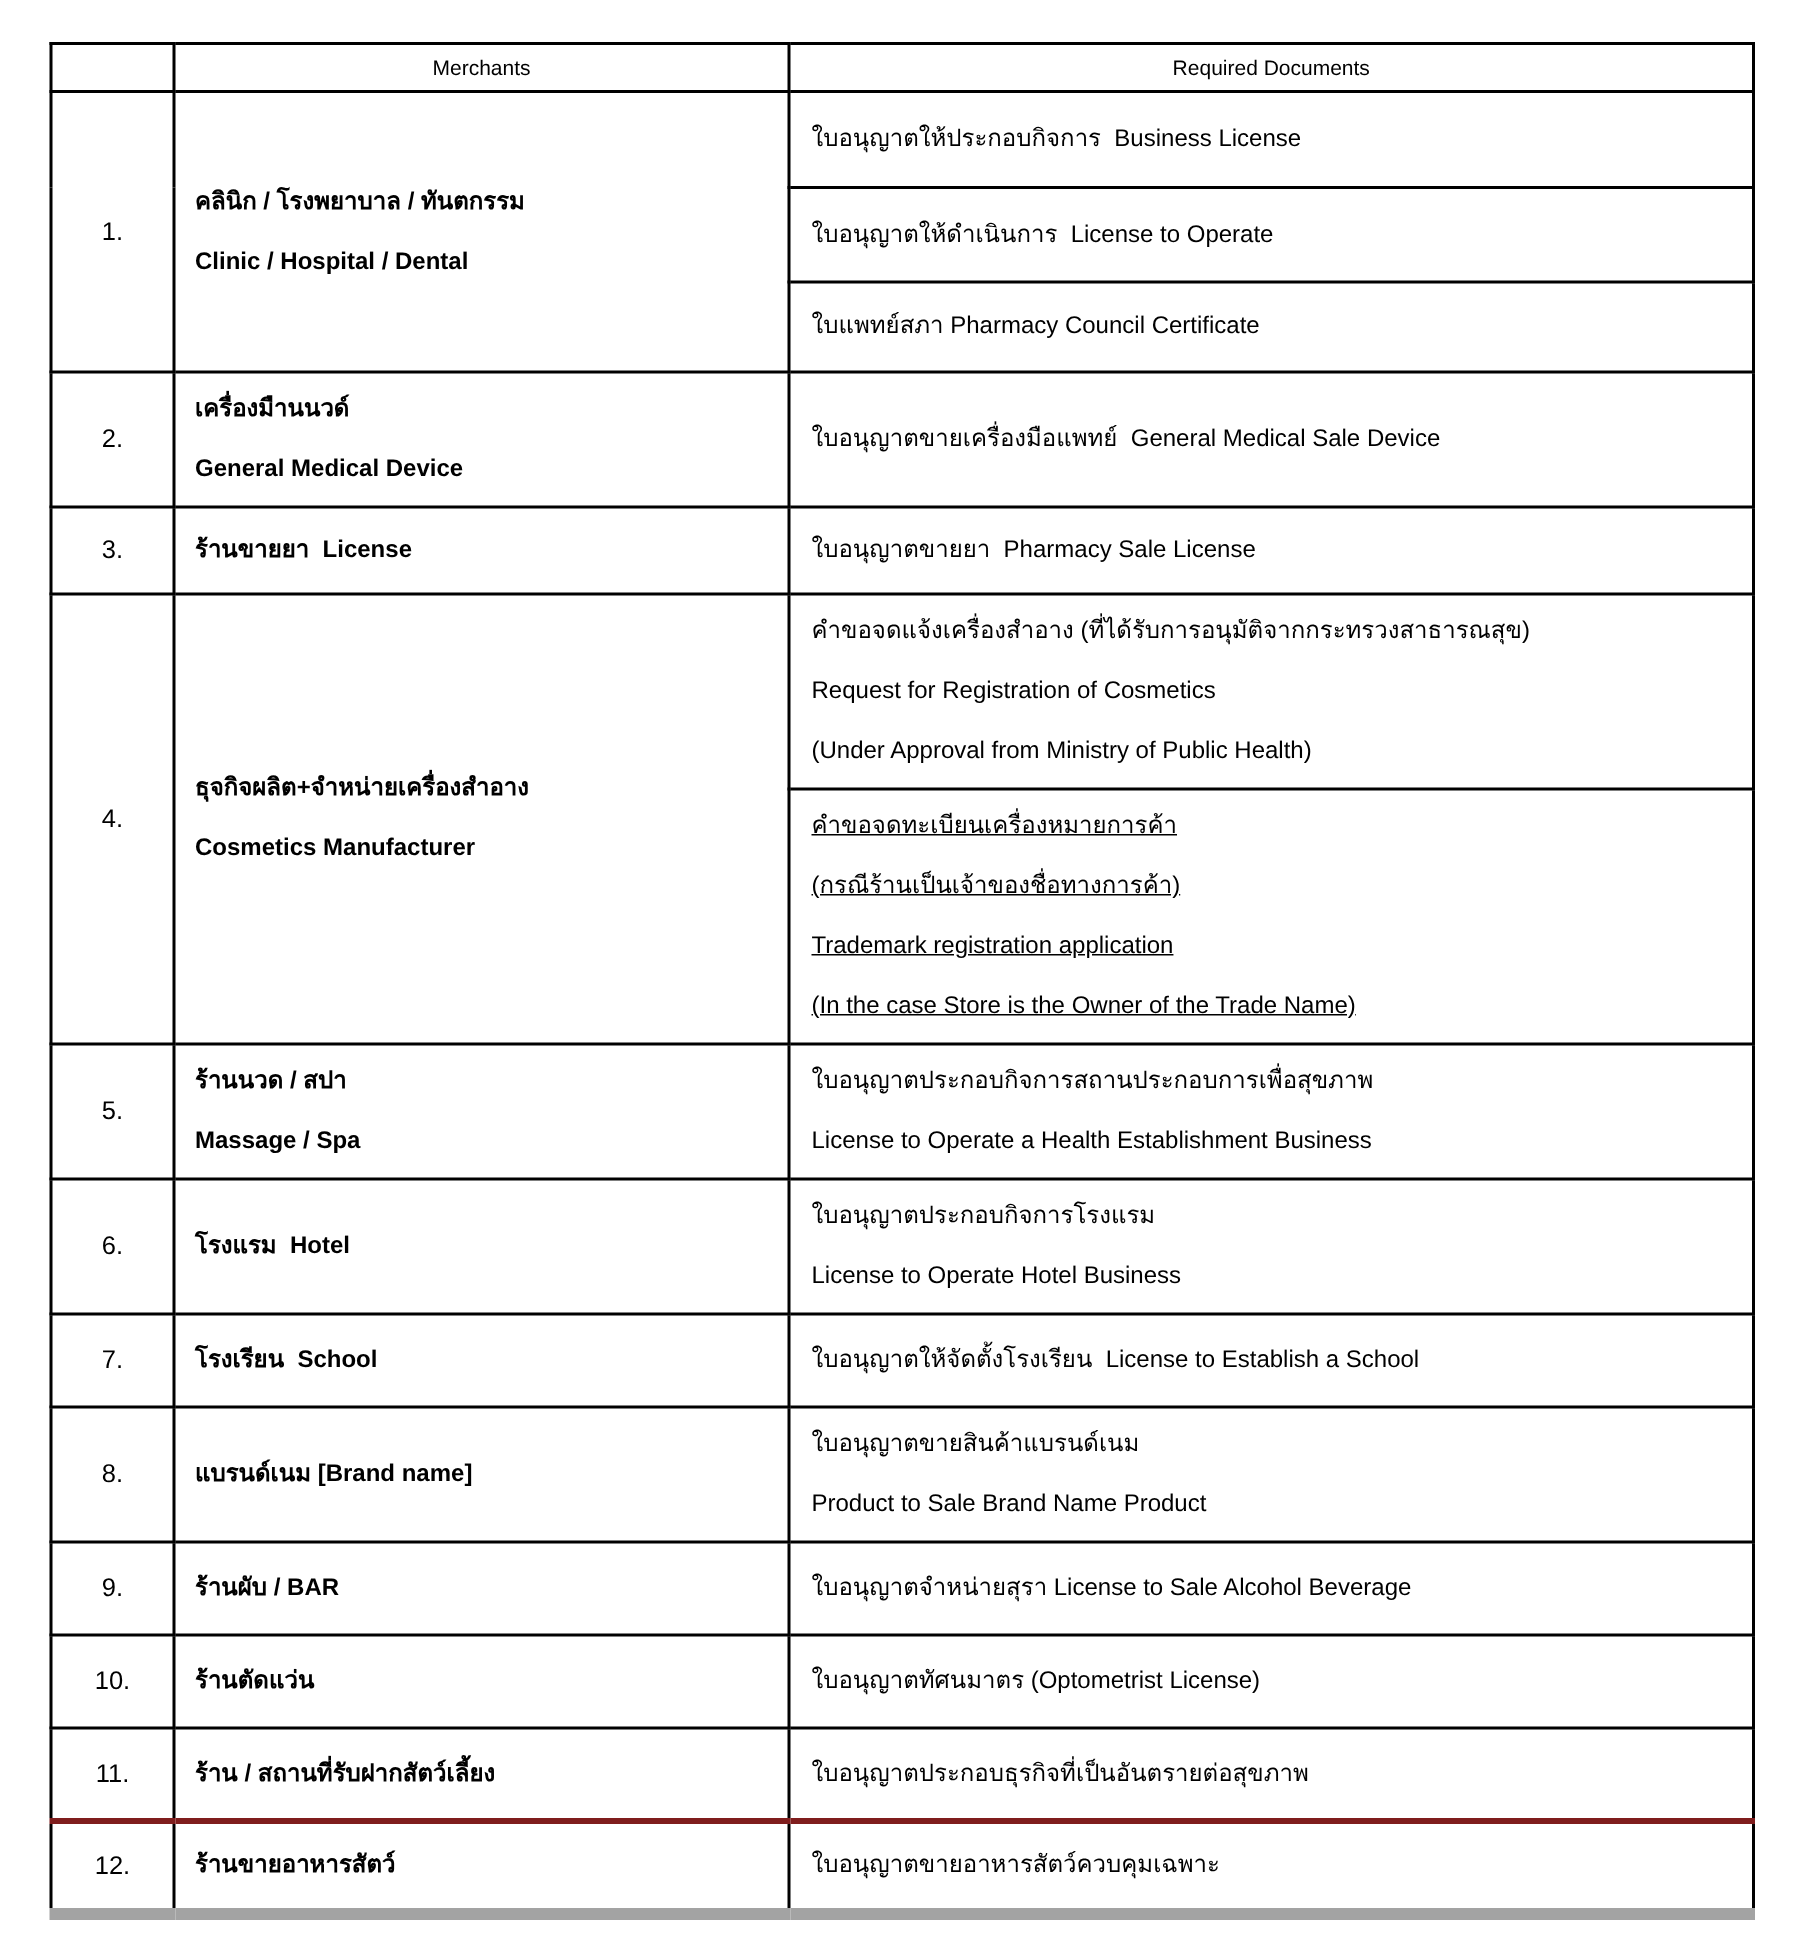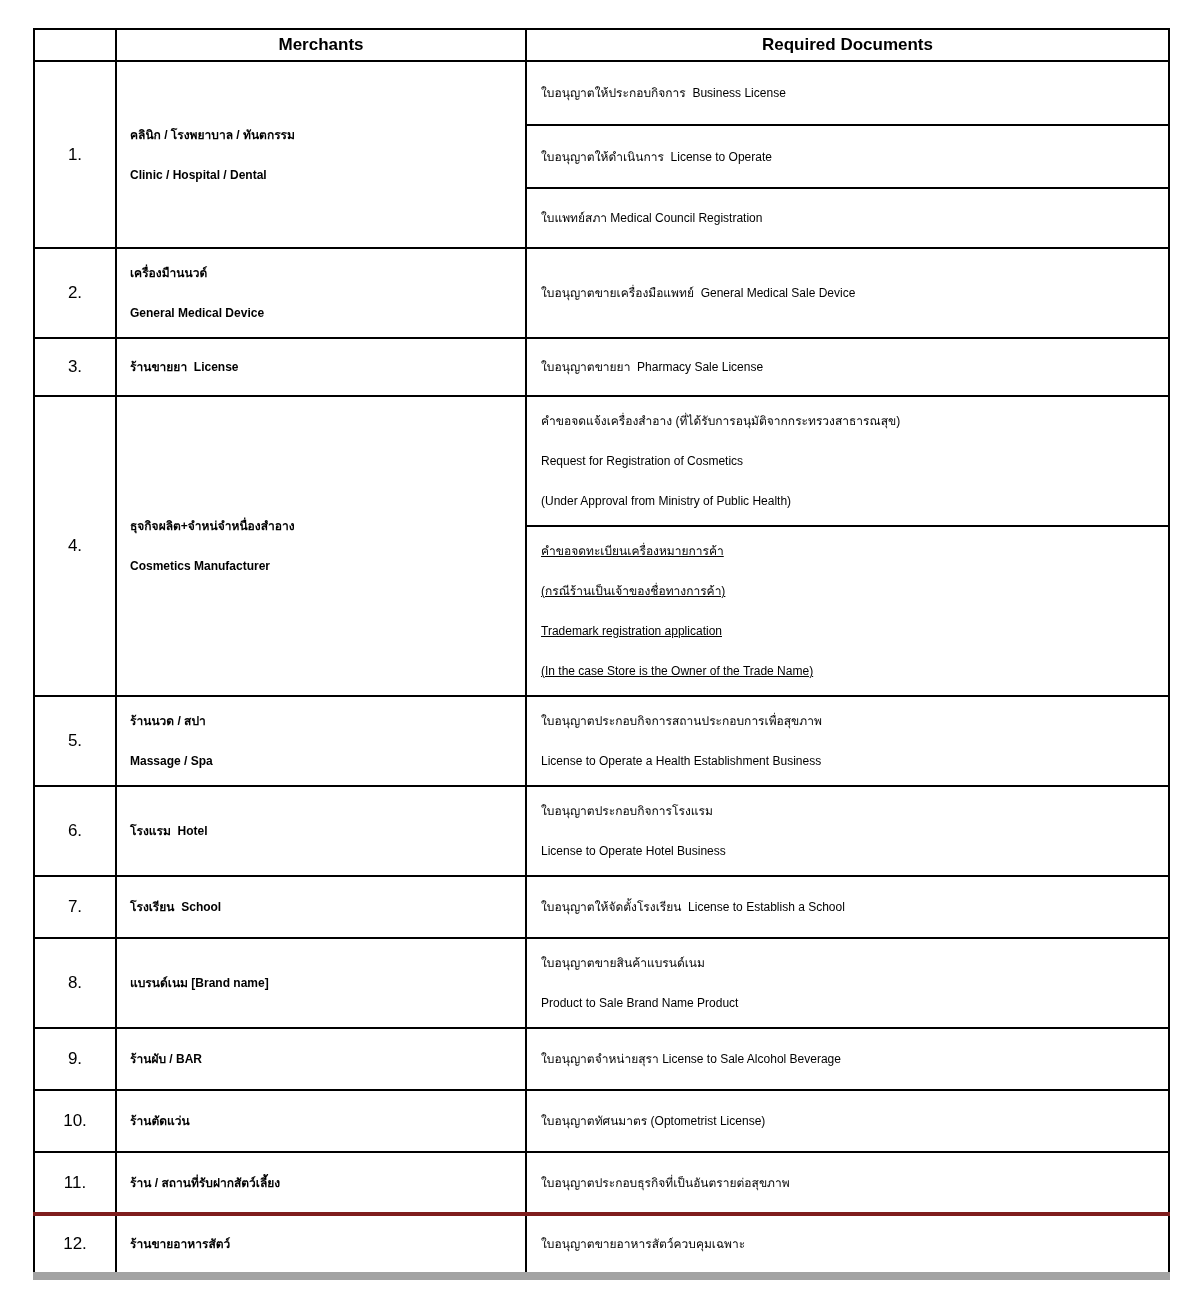--- a/index.html
+++ b/index.html
@@ -16,32 +16,31 @@
     left: 33px;
     top: 28px;
     width: 1135px;
     border-collapse: collapse;
     table-layout: fixed;
   }
   .doc-table td {
     border: 2px solid #000000;
     vertical-align: middle;
     padding: 4px 6px;
-    font-size: 12px;
+    font-size: 16px;
   }
   col.c-num { width: 82px; }
   col.c-merchant { width: 410px; }
   col.c-docs { width: 643px; }
 
   td.hdr {
     text-align: center;
-    font-size: 17px;
+    font-size: 14px;
     height: 26px;
     padding: 2px 6px;
-    font-weight: bold;
   }
   td.num {
     text-align: center;
     font-size: 17px;
   }
   td.merchant { padding-left: 13px; font-weight: bold; }
   td.docs { padding-left: 14px; }
 
   .line {
     line-height: 40px;
@@ -77,21 +76,21 @@
       <div class="line">ใบอนุญาตให้ประกอบกิจการ  Business License</div>
     </td>
   </tr>
   <tr style="height:63px;">
     <td class="docs">
       <div class="line">ใบอนุญาตให้ดำเนินการ  License to Operate</div>
     </td>
   </tr>
   <tr style="height:60px;">
     <td class="docs">
-      <div class="line">ใบแพทย์สภา Medical Council Registration</div>
+      <div class="line">ใบแพทย์สภา Pharmacy Council Certificate</div>
     </td>
   </tr>
 
   <tr style="height:88px;">
     <td class="num">2.</td>
     <td class="merchant">
       <div class="line">เครื่องมืานนวด์</div>
       <div class="line">General Medical Device</div>
     </td>
     <td class="docs">
@@ -105,21 +104,21 @@
       <div class="line">ร้านขายยา  License</div>
     </td>
     <td class="docs">
       <div class="line">ใบอนุญาตขายยา  Pharmacy Sale License</div>
     </td>
   </tr>
 
   <tr style="height:120px;">
     <td class="num" rowspan="2">4.</td>
     <td class="merchant" rowspan="2">
-      <div class="line">ธุจกิจผลิต+จำหน่จำหนื่องสำอาง</div>
+      <div class="line">ธุจกิจผลิต+จำหน่ายเครื่องสำอาง</div>
       <div class="line">Cosmetics Manufacturer</div>
     </td>
     <td class="docs">
       <div class="line">คำขอจดแจ้งเครื่องสำอาง (ที่ได้รับการอนุมัติจากกระทรวงสาธารณสุข)</div>
       <div class="line">Request for Registration of Cosmetics</div>
       <div class="line">(Under Approval from Ministry of Public Health)</div>
     </td>
   </tr>
   <tr style="height:154px;text-decoration:underline;">
     <td class="docs">

